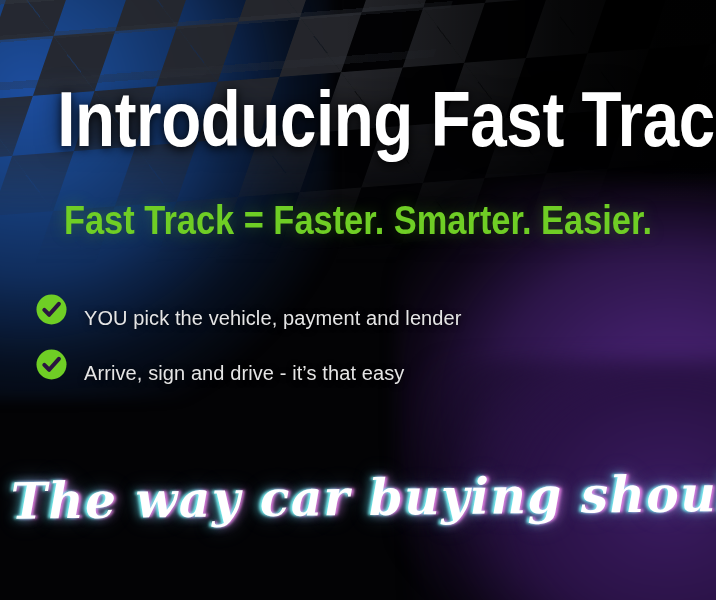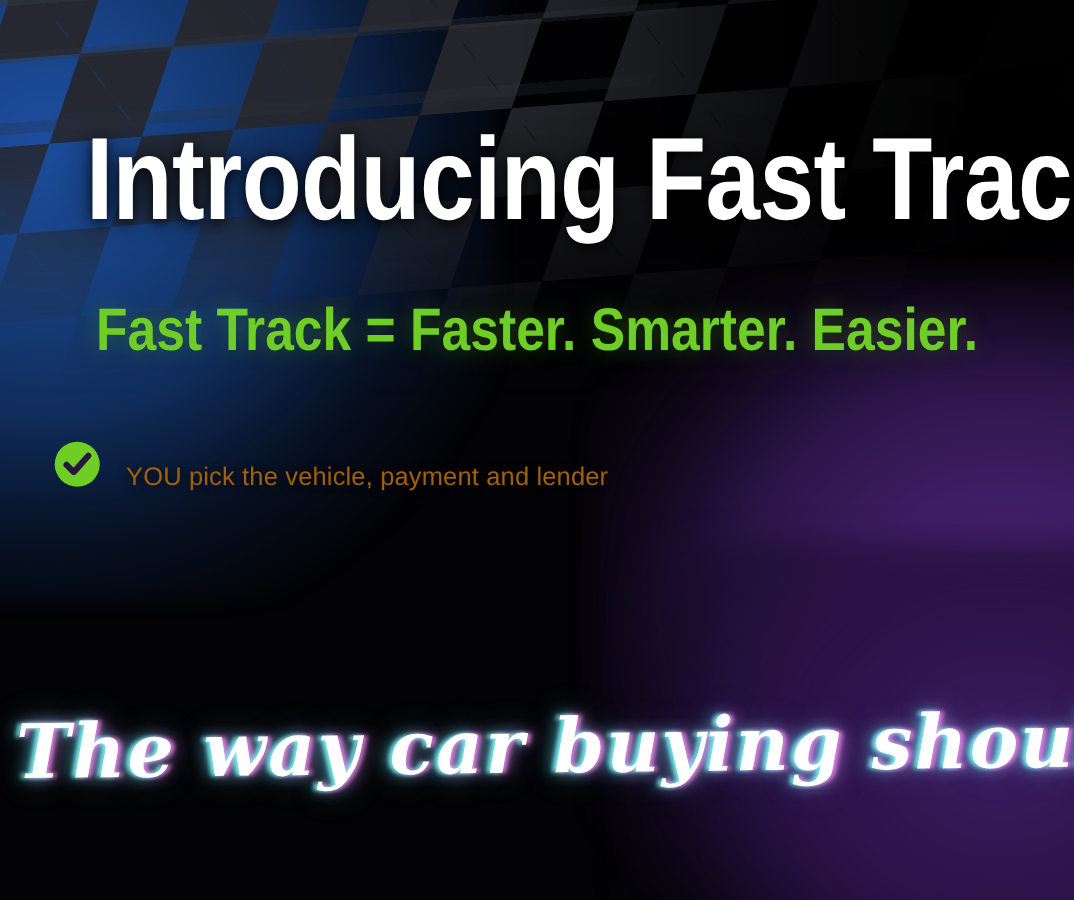--- a/index.html
+++ b/index.html
@@ -196,24 +196,24 @@
     height: 55px;
   }
   .check-icon {
     flex: 0 0 auto;
     width: 31px;
     height: 31px;
     margin-right: 17px;
     display: block;
   }
   .bullet-text {
-    color: #a16207;
+    color: #e5e5e5;
     font-family: "Liberation Sans", sans-serif;
     font-weight: 400;
-    font-size: 17px;
+    font-size: 20px;
     line-height: 30px;
     letter-spacing: 0.1px;
     white-space: nowrap;
     text-shadow: 0 1px 6px rgba(0,0,0,0.7);
     margin-top: 16px;
   }
 
   .tagline {
     position: absolute;
     left: 0;
@@ -262,19 +262,26 @@
 
       <div class="bullet-row">
         <svg class="check-icon" viewBox="0 0 32 32">
           <circle cx="16" cy="16" r="15.5" fill="#6FCE25"></circle>
           <path d="M8.6 16.4 L13.6 21.4 L23.6 10.2" fill="none" stroke="#2A1540" stroke-width="4.2" stroke-linecap="round" stroke-linejoin="round"></path>
         </svg>
         <span class="bullet-text">YOU pick the vehicle, payment and lender</span>
       </div>
 
 
+      <div class="bullet-row">
+        <svg class="check-icon" viewBox="0 0 32 32">
+          <circle cx="16" cy="16" r="15.5" fill="#6FCE25"></circle>
+          <path d="M8.6 16.4 L13.6 21.4 L23.6 10.2" fill="none" stroke="#2A1540" stroke-width="4.2" stroke-linecap="round" stroke-linejoin="round"></path>
+        </svg>
+        <span class="bullet-text">Arrive, sign and drive - it’s that easy</span>
+      </div>
 
     </div>
 
     <div class="tagline">The way car buying should be.</div>
 
   </div>
 </div>
 
 </body></html>

